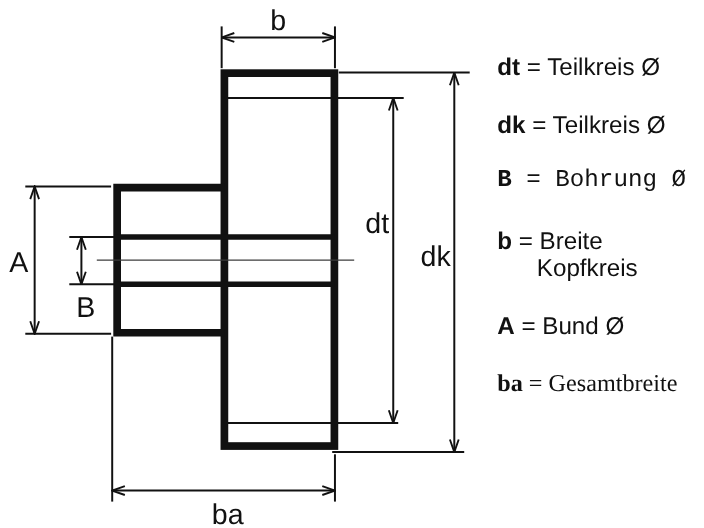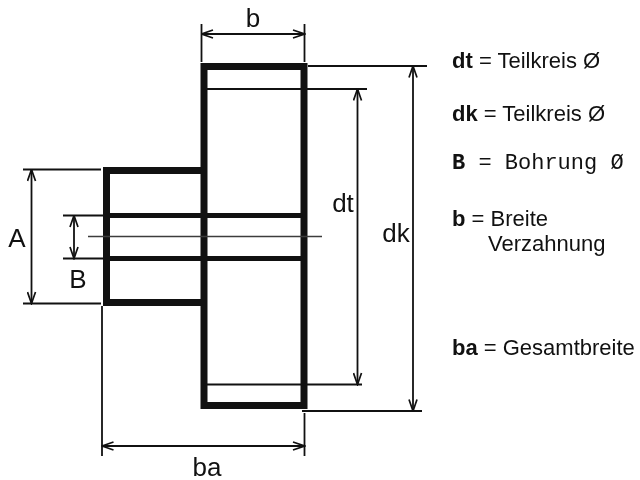--- a/index.html
+++ b/index.html
@@ -68,21 +68,21 @@
     color: #111111;
   }
   .legend-item .lk {
     font-weight: bold;
   }
   .li-0 { top: 48px; }
   .li-1 { top: 101px; }
   .li-2 { top: 151px; font-family: Liberation Mono, monospace; }
   .li-3 { top: 206px; }
   .li-4 { top: 284px; }
-  .li-5 { top: 335px; }
+  .li-5 { top: 335px; font-family: Liberation Serif, serif; }
   .li-6 { top: 389px; }
 </style>
 </head>
 <body>
 
 <div class="stage">
 
   <svg class="drawing" width="640" height="480" viewBox="0 0 640 480">
     <defs>
       <marker id="arrV" viewBox="0 0 14 10" refX="13" refY="5" markerWidth="14" markerHeight="10" markerUnits="userSpaceOnUse" orient="auto-start-reverse">
@@ -128,17 +128,18 @@
     <line class="thin" x1="304.5" y1="413" x2="304.5" y2="456"></line>
     <line class="thin" x1="102" y1="446" x2="304.5" y2="446" marker-start="url(#arrV)" marker-end="url(#arrV)"></line>
     <text class="dim-label" x="207" y="476">ba</text>
   </svg>
 
   <div class="legend">
     <div class="legend-item li-0"><span class="lk">dt</span><span class="lr"> = Teilkreis Ø</span></div>
     <div class="legend-item li-1"><span class="lk">dk</span><span class="lr"> = Teilkreis Ø</span></div>
     <div class="legend-item li-2"><span class="lk">B</span><span class="lr"> = Bohrung Ø</span></div>
     <div class="legend-item li-3"><span class="lk">b</span><span class="lr"> = Breite
-Verzahnung</span></div>
+Kopfkreis</span></div>
+    <div class="legend-item li-4"><span class="lk">A</span><span class="lr"> = Bund Ø</span></div>
     <div class="legend-item li-5"><span class="lk">ba</span><span class="lr"> = Gesamtbreite</span></div>
   </div>
 
 </div>
 
 </body></html>

